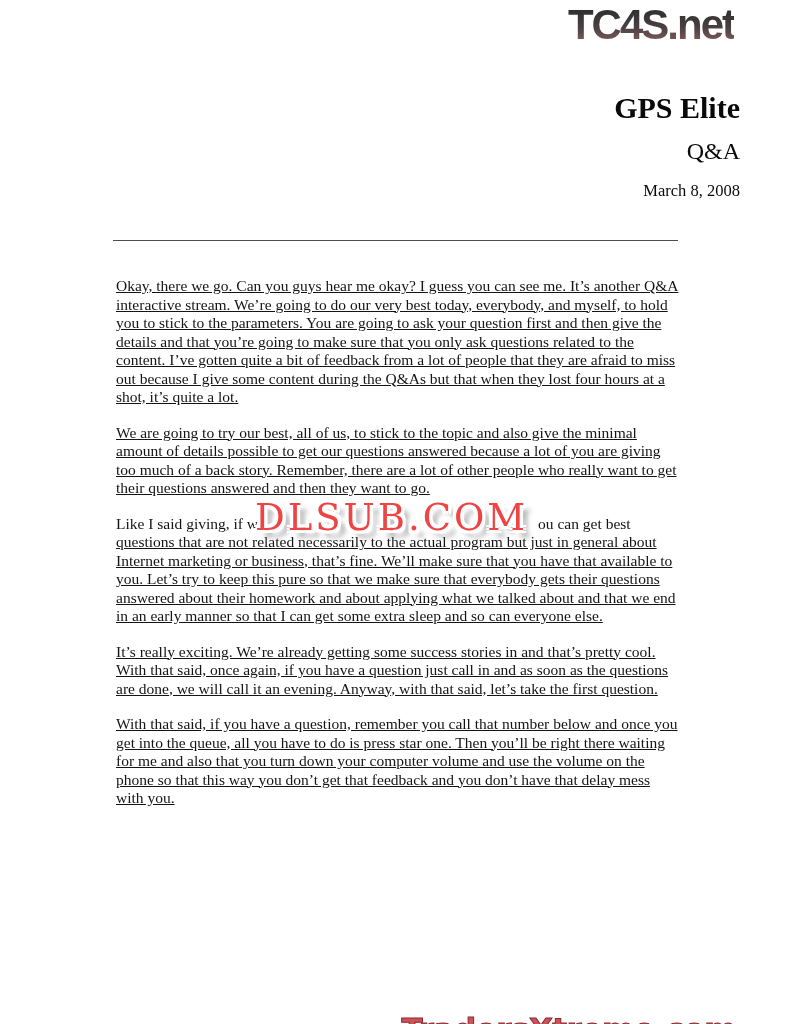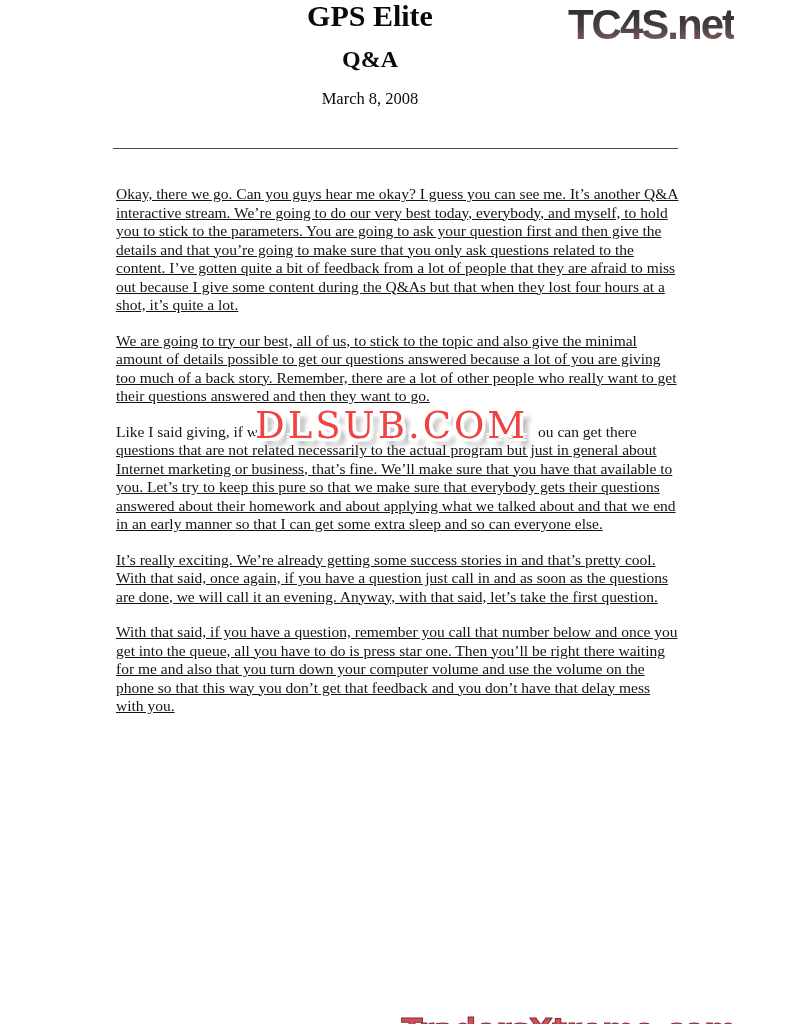--- a/index.html
+++ b/index.html
@@ -26,31 +26,31 @@
     line-height: 50px;
     letter-spacing: -2px;
     background: linear-gradient(180deg, #2d2d2d 15%, #4a4042 55%, #a06a66 100%);
     -webkit-background-clip: text;
     background-clip: text;
     color: transparent;
     text-shadow: none;
   }
 
   
-  .doc-header { text-align: center; }
+  .doc-header { text-align: right; padding-top: 92px; }
   .title {
     font-family: "Liberation Serif", serif;
     font-weight: bold;
     font-size: 30px;
     line-height: 32px;
     color: #0a0a0a;
   }
   .subtitle {
     font-family: "Liberation Serif", serif;
-    font-weight: bold;
+    font-weight: normal;
     font-size: 24px;
     line-height: 26px;
     margin-top: 14px;
     color: #0a0a0a;
   }
   .date {
     font-family: "Liberation Serif", serif;
     font-size: 16.5px;
     line-height: 17px;
     margin-top: 18px;
@@ -133,21 +133,21 @@
 
   <div class="rule"></div>
 
   <div class="content">
 
     <p>Okay, there we go. Can you guys hear me okay? I guess you can see me. It’s another Q&amp;A interactive stream. We’re going to do our very best today, everybody, and myself, to hold you to stick to the parameters. You are going to ask your question first and then give the details and that you’re going to make sure that you only ask questions related to the content. I’ve gotten quite a bit of feedback from a lot of people that they are afraid to miss out because I give some content during the Q&amp;As but that when they lost four hours at a shot, it’s quite a lot.</p>
 
     <p>We are going to try our best, all of us, to stick to the topic and also give the minimal amount of details possible to get our questions answered because a lot of you are giving too much of a back story. Remember, there are a lot of other people who really want to get their questions answered and then they want to go.</p>
 
     <div class="para3">
-      <div class="wm-line"><span>Like I said giving, if w</span><span class="wm-gap"></span><span>ou can get there</span></div>
+      <div class="wm-line"><span>Like I said giving, if w</span><span class="wm-gap"></span><span>ou can get best</span></div>
       <p class="p3rest">questions that are not related necessarily to the actual program but just in general about Internet marketing or business, that’s fine. We’ll make sure that you have that available to you. Let’s try to keep this pure so that we make sure that everybody gets their questions answered about their homework and about applying what we talked about and that we end in an early manner so that I can get some extra sleep and so can everyone else.</p>
       <div class="watermark">DLSUB.COM</div>
     </div>
 
     <p>It’s really exciting. We’re already getting some success stories in and that’s pretty cool. With that said, once again, if you have a question just call in and as soon as the questions are done, we will call it an evening. Anyway, with that said, let’s take the first question.</p>
 
     <p>With that said, if you have a question, remember you call that number below and once you get into the queue, all you have to do is press star one. Then you’ll be right there waiting for me and also that you turn down your computer volume and use the volume on the phone so that this way you don’t get that feedback and you don’t have that delay mess with you.</p>
 
   </div>
 

